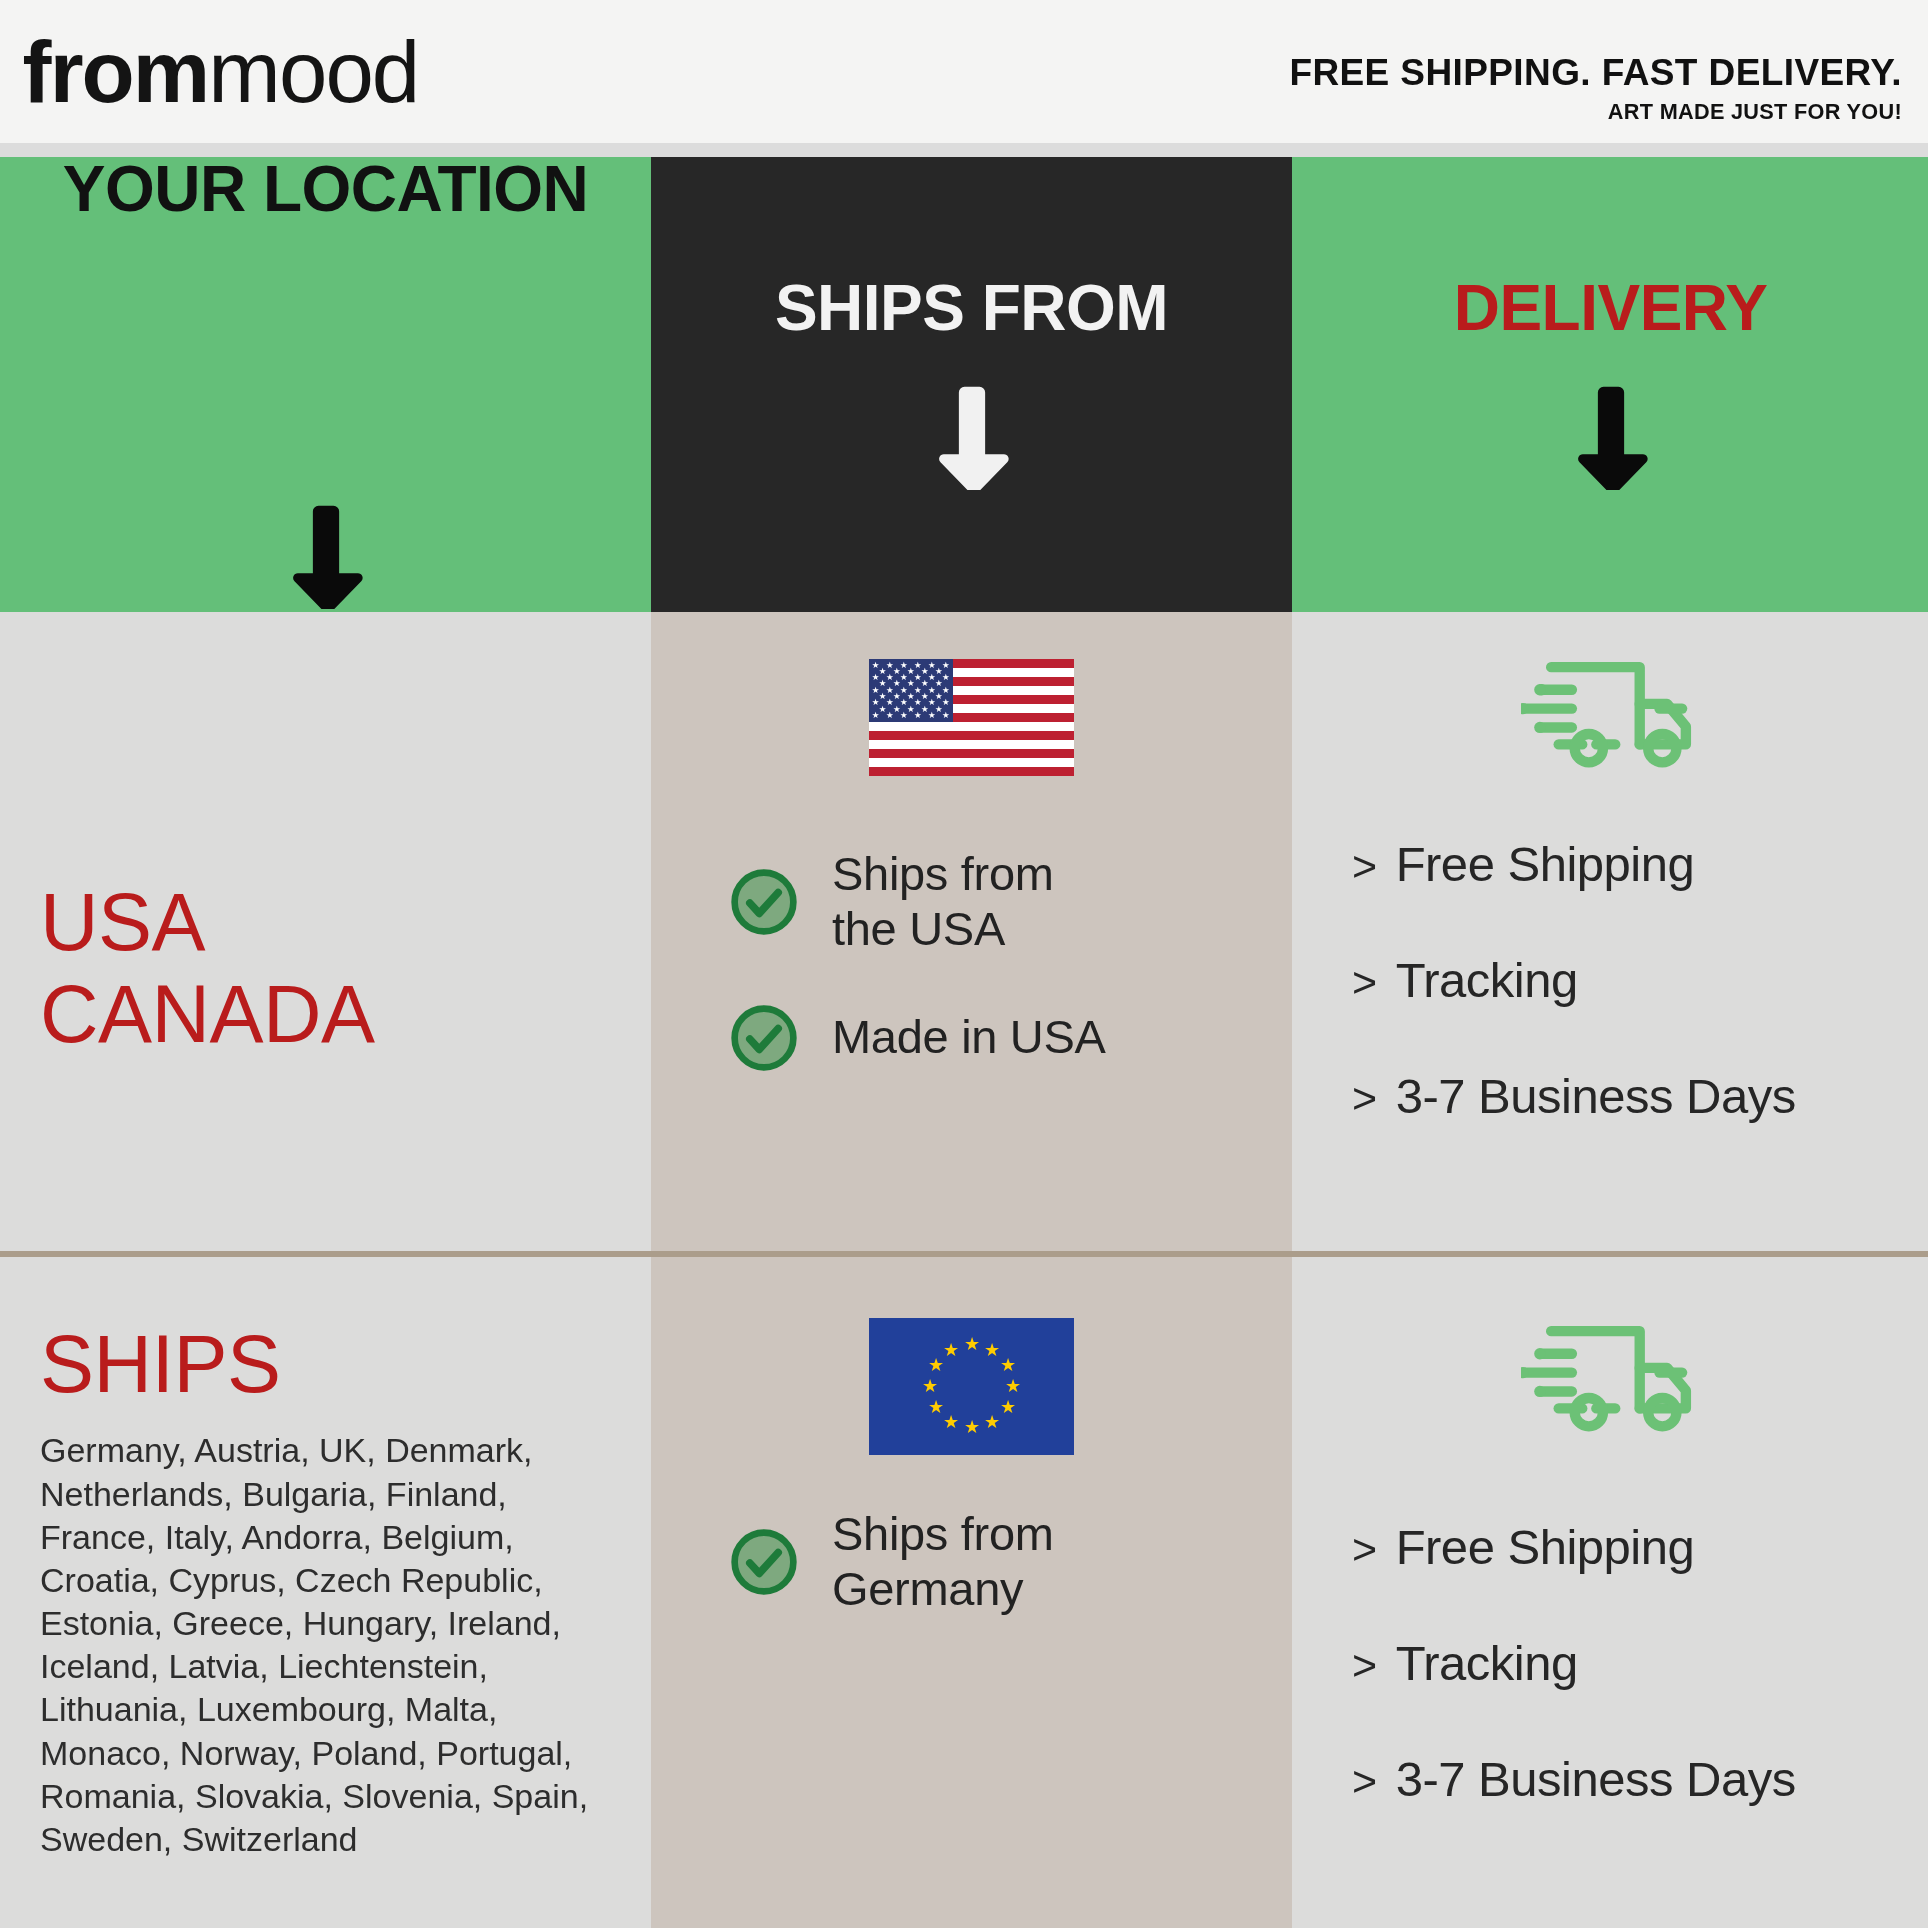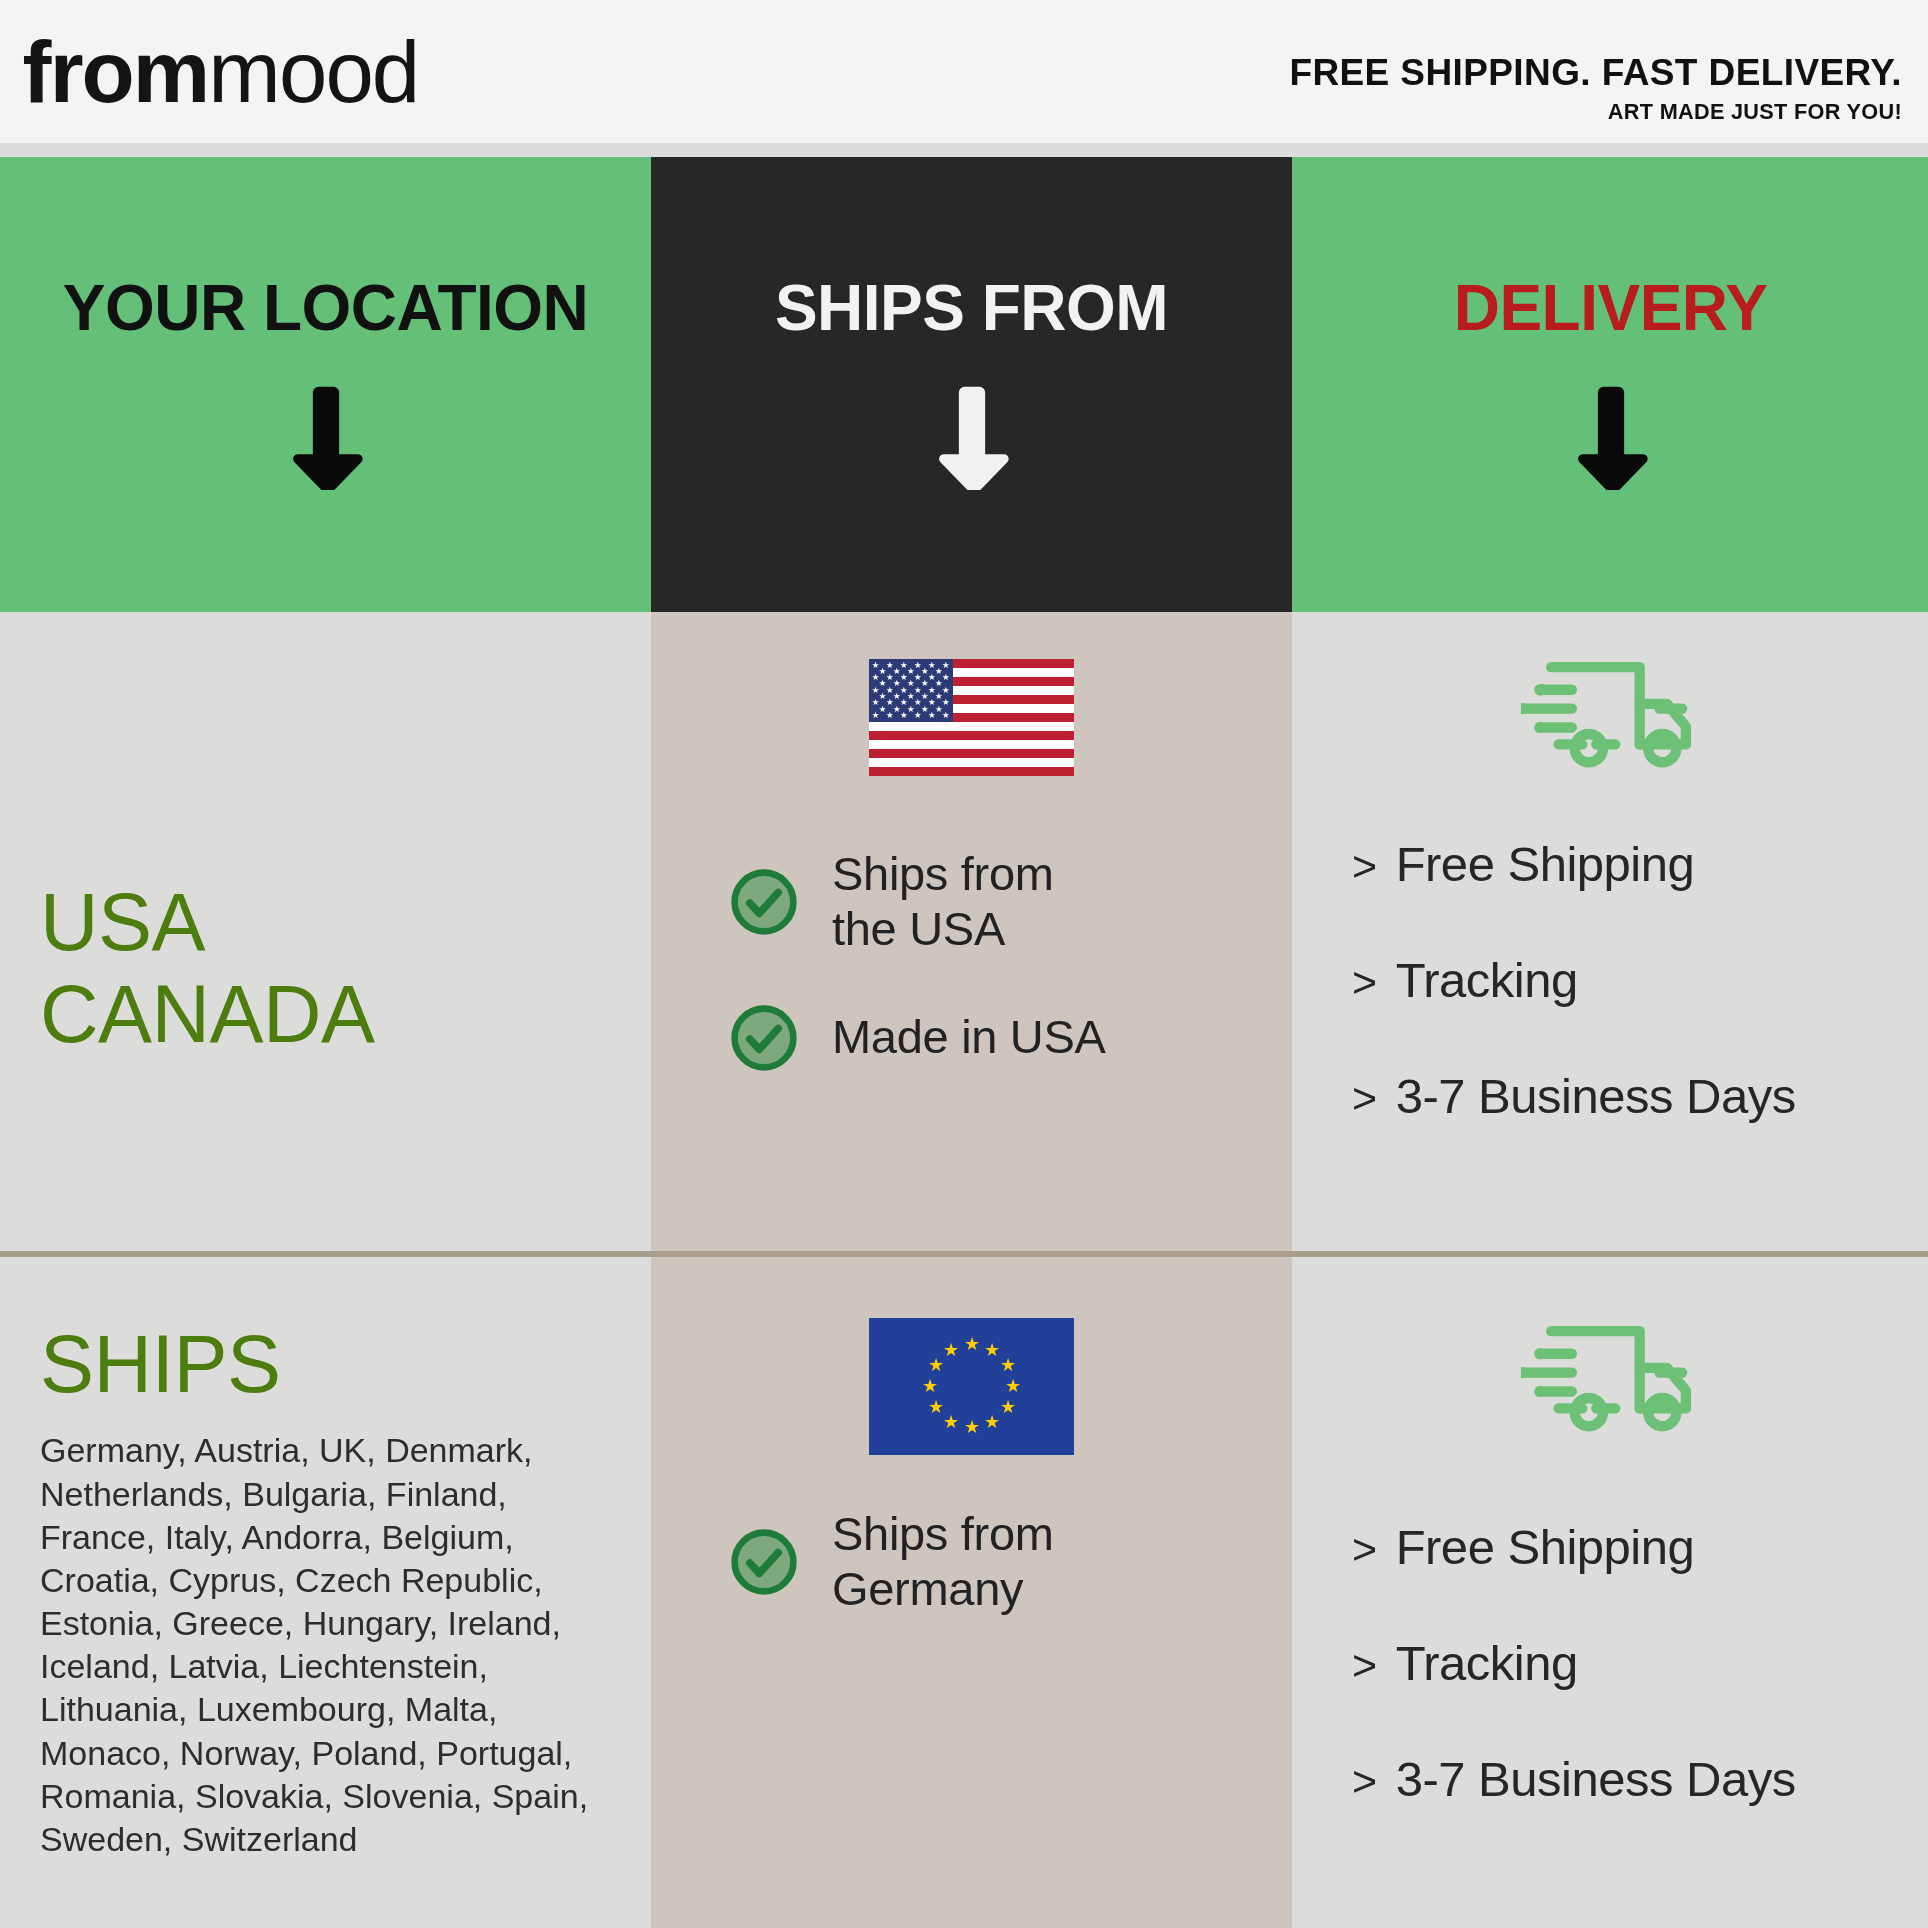--- a/index.html
+++ b/index.html
@@ -101,21 +101,21 @@
   
   .head-cell {
     position: absolute;
     top: 157px;
     height: 455px;
     display: flex;
     flex-direction: column;
     align-items: center;
     justify-content: center;
   }
-  .head-left  { left: 0;    width: 651px; }
+  .head-left  { left: 0;    width: 651px; justify-content: space-between; }
   .head-mid   { left: 651px;width: 641px; }
   .head-right { left: 1292px;width: 637px; }
 
   .head-title {
     font-size: 64px;
     font-weight: 700;
     letter-spacing: -0.5px;
     line-height: 1;
     margin-bottom: 41px;
   }
@@ -134,21 +134,21 @@
   }
   .loc-usa {
     left: 0; top: 876px; width: 651px;
   }
   .loc-eu {
     left: 0; top: 1318px; width: 651px;
   }
   .loc-name {
     font-size: 81px;
     font-weight: 400;
-    color: #4d7c0f;
+    color: #b91c1c;
     line-height: 1.14;
     letter-spacing: -0.5px;
     white-space: pre-line;
   }
   .country-list {
     font-size: 34px;
     font-weight: 400;
     color: #2d2d2d;
     line-height: 1.27;
     margin-top: 19px;

